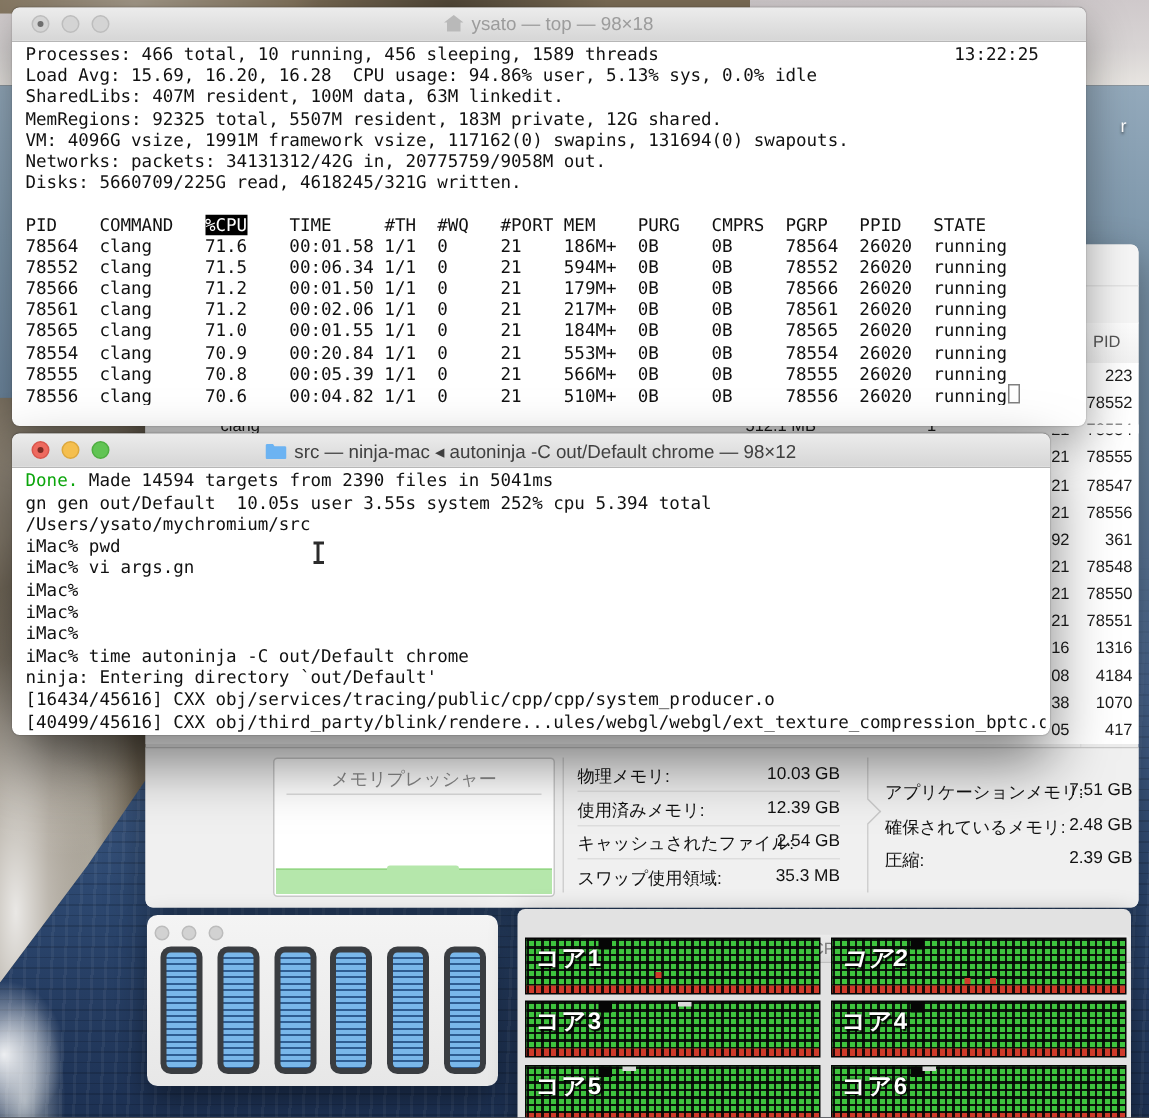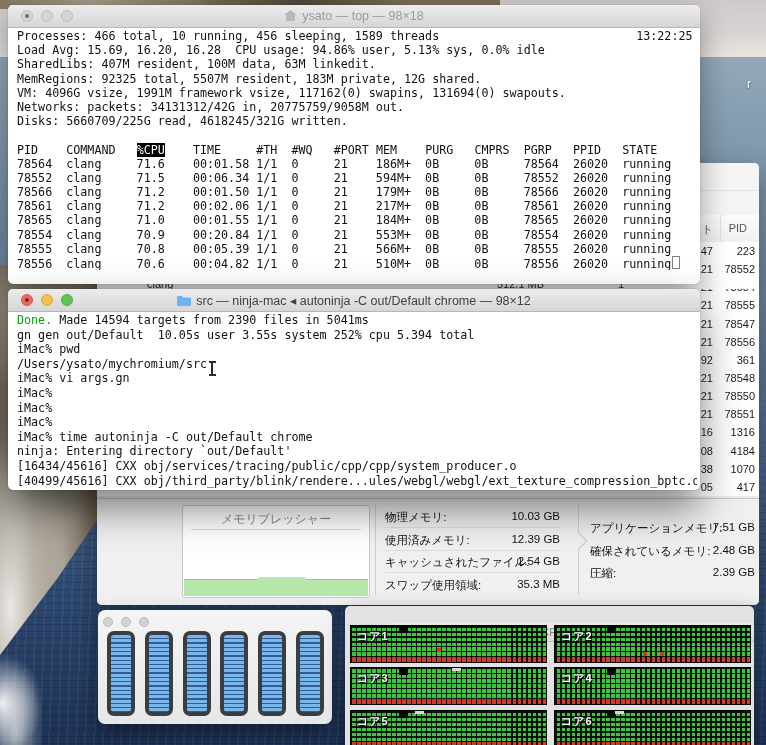--- a/index.html
+++ b/index.html
@@ -111,21 +111,21 @@
   .hist-title{position:absolute;left:0;right:0;top:2px;text-align:center;font-size:11px;color:#7c7c7c;}
   .hist .dot{position:absolute;top:5px;width:9px;height:9px;border-radius:50%;
     background:#cfcfcf;border:1px solid #b9b9b9;box-sizing:border-box;}
   .core{position:absolute;width:197px;height:38px;background:#060606;}
   .core .grid{position:absolute;left:1px;right:1px;top:1px;bottom:6px;
     background-image:
       repeating-linear-gradient(to right,rgba(5,5,5,.9) 0 1.5px,transparent 1.5px 5px),
       repeating-linear-gradient(to bottom,rgba(5,5,5,.9) 0 1.5px,transparent 1.5px 5px);}
   .core .sysrow{position:absolute;left:1px;right:1px;bottom:1px;height:5px;
     background-image:repeating-linear-gradient(to right,rgba(5,5,5,.9) 0 1.5px,transparent 1.5px 5px);}
-  .core .clabel{position:absolute;left:7px;top:4px;font-size:11px;font-weight:bold;color:#fff;
+  .core .clabel{position:absolute;left:7px;top:4px;font-size:16px;font-weight:bold;color:#fff;
     text-shadow:1px 1px 1px #000,0 0 2px #000;letter-spacing:1px;}
   .core .notch{position:absolute;top:1px;height:7px;width:9px;background:#060606;}
   .core .notch.light{height:3px;background:#d9d9d9;}
   .core .blip{position:absolute;width:4px;height:4px;}
 
   
   .ibeam{position:absolute;width:2px;height:13px;background:#2b2b2b;box-shadow:0 0 1px #fff;}
   .ibeam::before,.ibeam::after{content:"";position:absolute;left:-2.5px;width:7px;height:2px;background:#2b2b2b;}
   .ibeam::before{top:-1px;} .ibeam::after{bottom:-1px;}
 </style>
@@ -254,21 +254,21 @@
             <span class="val">2.48 GB</span>
           </div>
           <div class="stat-row" style="left: 493px; width: 165px; top: 63px;">
             <span class="lab">圧縮:</span>
             <span class="val">2.39 GB</span>
           </div>
         </div>
     </div>
   </div>
 
-  <div class="term" style="left:8px;top:5px;width:692px;height:279px;">
+  <div class="term" style="left:8px;top:5px;width:692px;height:279px;padding-left:24px;">
     <div class="titlebar">
       <span class="tl-dot" style="left:13px;">
           <span class="inner"></span>
         </span>
       <span class="tl-dot" style="left:33px;"></span>
       <span class="tl-dot" style="left:53px;"></span>
       <div class="win-title">
         <svg width="13" height="12" viewBox="0 0 13 12">
           <path d="M6.5 0 L13 5 L11 5 L11 11 L2 11 L2 5 L0 5 Z" fill="#b9b9b9"></path>
         </svg>
@@ -306,22 +306,22 @@
       <div class="win-title active">
         <svg width="14" height="11" viewBox="0 0 14 11">
           <path d="M0 2 Q0 1 1 1 L5 1 L6 2.5 L13 2.5 Q14 2.5 14 3.5 L14 10 Q14 11 13 11 L1 11 Q0 11 0 10 Z" fill="#6cb3f2"></path>
         </svg>
         <span>src — ninja-mac ◂ autoninja -C out/Default chrome — 98×12</span>
       </div>
     </div>
     <div class="term-body" id="term2-body">
         <div class="tl2"><span class="green" style="color: rgb(11, 165, 11);">Done.</span><span> Made 14594 targets from 2390 files in 5041ms</span></div>
         <div class="tl2">gn gen out/Default  10.05s user 3.55s system 252% cpu 5.394 total</div>
+        <div class="tl2">/Users/ysato/mychromium/src</div>
         <div class="tl2">iMac% pwd</div>
-        <div class="tl2">/Users/ysato/mychromium/src</div>
         <div class="tl2">iMac% vi args.gn</div>
         <div class="tl2">iMac%</div>
         <div class="tl2">iMac%</div>
         <div class="tl2">iMac%</div>
         <div class="tl2">iMac% time autoninja -C out/Default chrome</div>
         <div class="tl2">ninja: Entering directory `out/Default'</div>
         <div class="tl2">[16434/45616] CXX obj/services/tracing/public/cpp/cpp/system_producer.o</div>
         <div class="tl2">[40499/45616] CXX obj/third_party/blink/rendere...ules/webgl/webgl/ext_texture_compression_bptc.o</div>
       </div>
   </div>
@@ -361,21 +361,21 @@
       <div class="hist-title">CPUの履歴</div>
     </div>
     <div id="cores-area">
         <div class="core" style="left: 5px; top: 19px;">
           <div class="grid" style="background-color: rgb(62, 196, 62);"></div>
           <div class="sysrow" style="background-color: rgb(207, 58, 42);"></div>
           <div class="notch" style="left: 25%;"></div>
           <div class="blip" style="left: 44%; top: 60%; background: rgb(207, 58, 42);"></div>
           <div class="clabel">コア1</div>
         </div>
-        <div class="core" style="left: 209px; top: 19px;">
+        <div class="core" style="left: 209px; top: 19px; font-style: italic;">
           <div class="grid" style="background-color: rgb(62, 196, 62);"></div>
           <div class="sysrow" style="background-color: rgb(207, 58, 42);"></div>
           <div class="notch" style="left: 27%;"></div>
           <div class="blip" style="left: 45%; top: 70%; background: rgb(207, 58, 42);"></div>
           <div class="blip" style="left: 54%; top: 70%; background: rgb(207, 58, 42);"></div>
           <div class="clabel">コア2</div>
         </div>
         <div class="core" style="left: 5px; top: 61px;">
           <div class="grid" style="background-color: rgb(62, 196, 62);"></div>
           <div class="sysrow" style="background-color: rgb(207, 58, 42);"></div>

